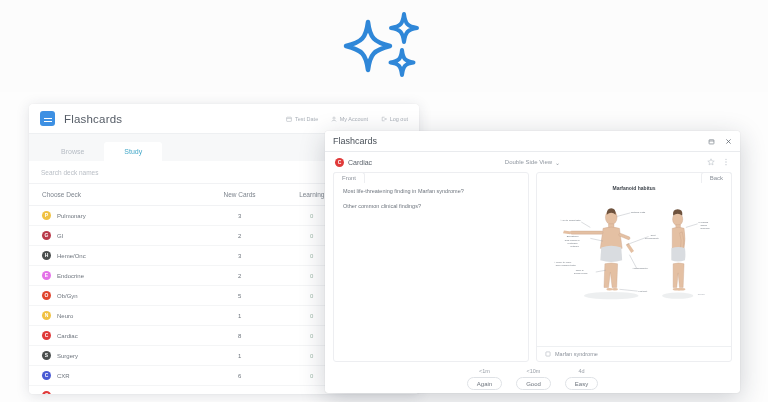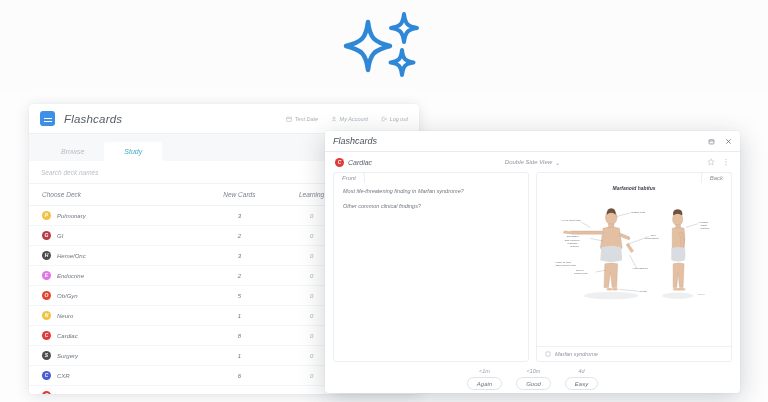--- a/index.html
+++ b/index.html
@@ -2,21 +2,21 @@
 <html><head>
 <meta charset="utf-8">
 <style>
   * { box-sizing: border-box; margin: 0; padding: 0; }
   html, body {
     width: 768px; height: 402px;
     font-family: "Liberation Sans", sans-serif;
     background: #ffffff;
     overflow: hidden;
   }
-  .page { position: relative; width: 768px; height: 402px; background: #fdfdfd; font-style: italic; }
+  .page { position: relative; width: 768px; height: 402px; background: #fdfdfd; }
 
   
   .hero {
     position: absolute; left: 0; top: 0; width: 768px; height: 92px;
     background: #fcfcfc;
     display: flex; align-items: center; justify-content: center;
   }
   .sparkle-wrap { width: 92px; height: 72px; position: relative; }
 
   

